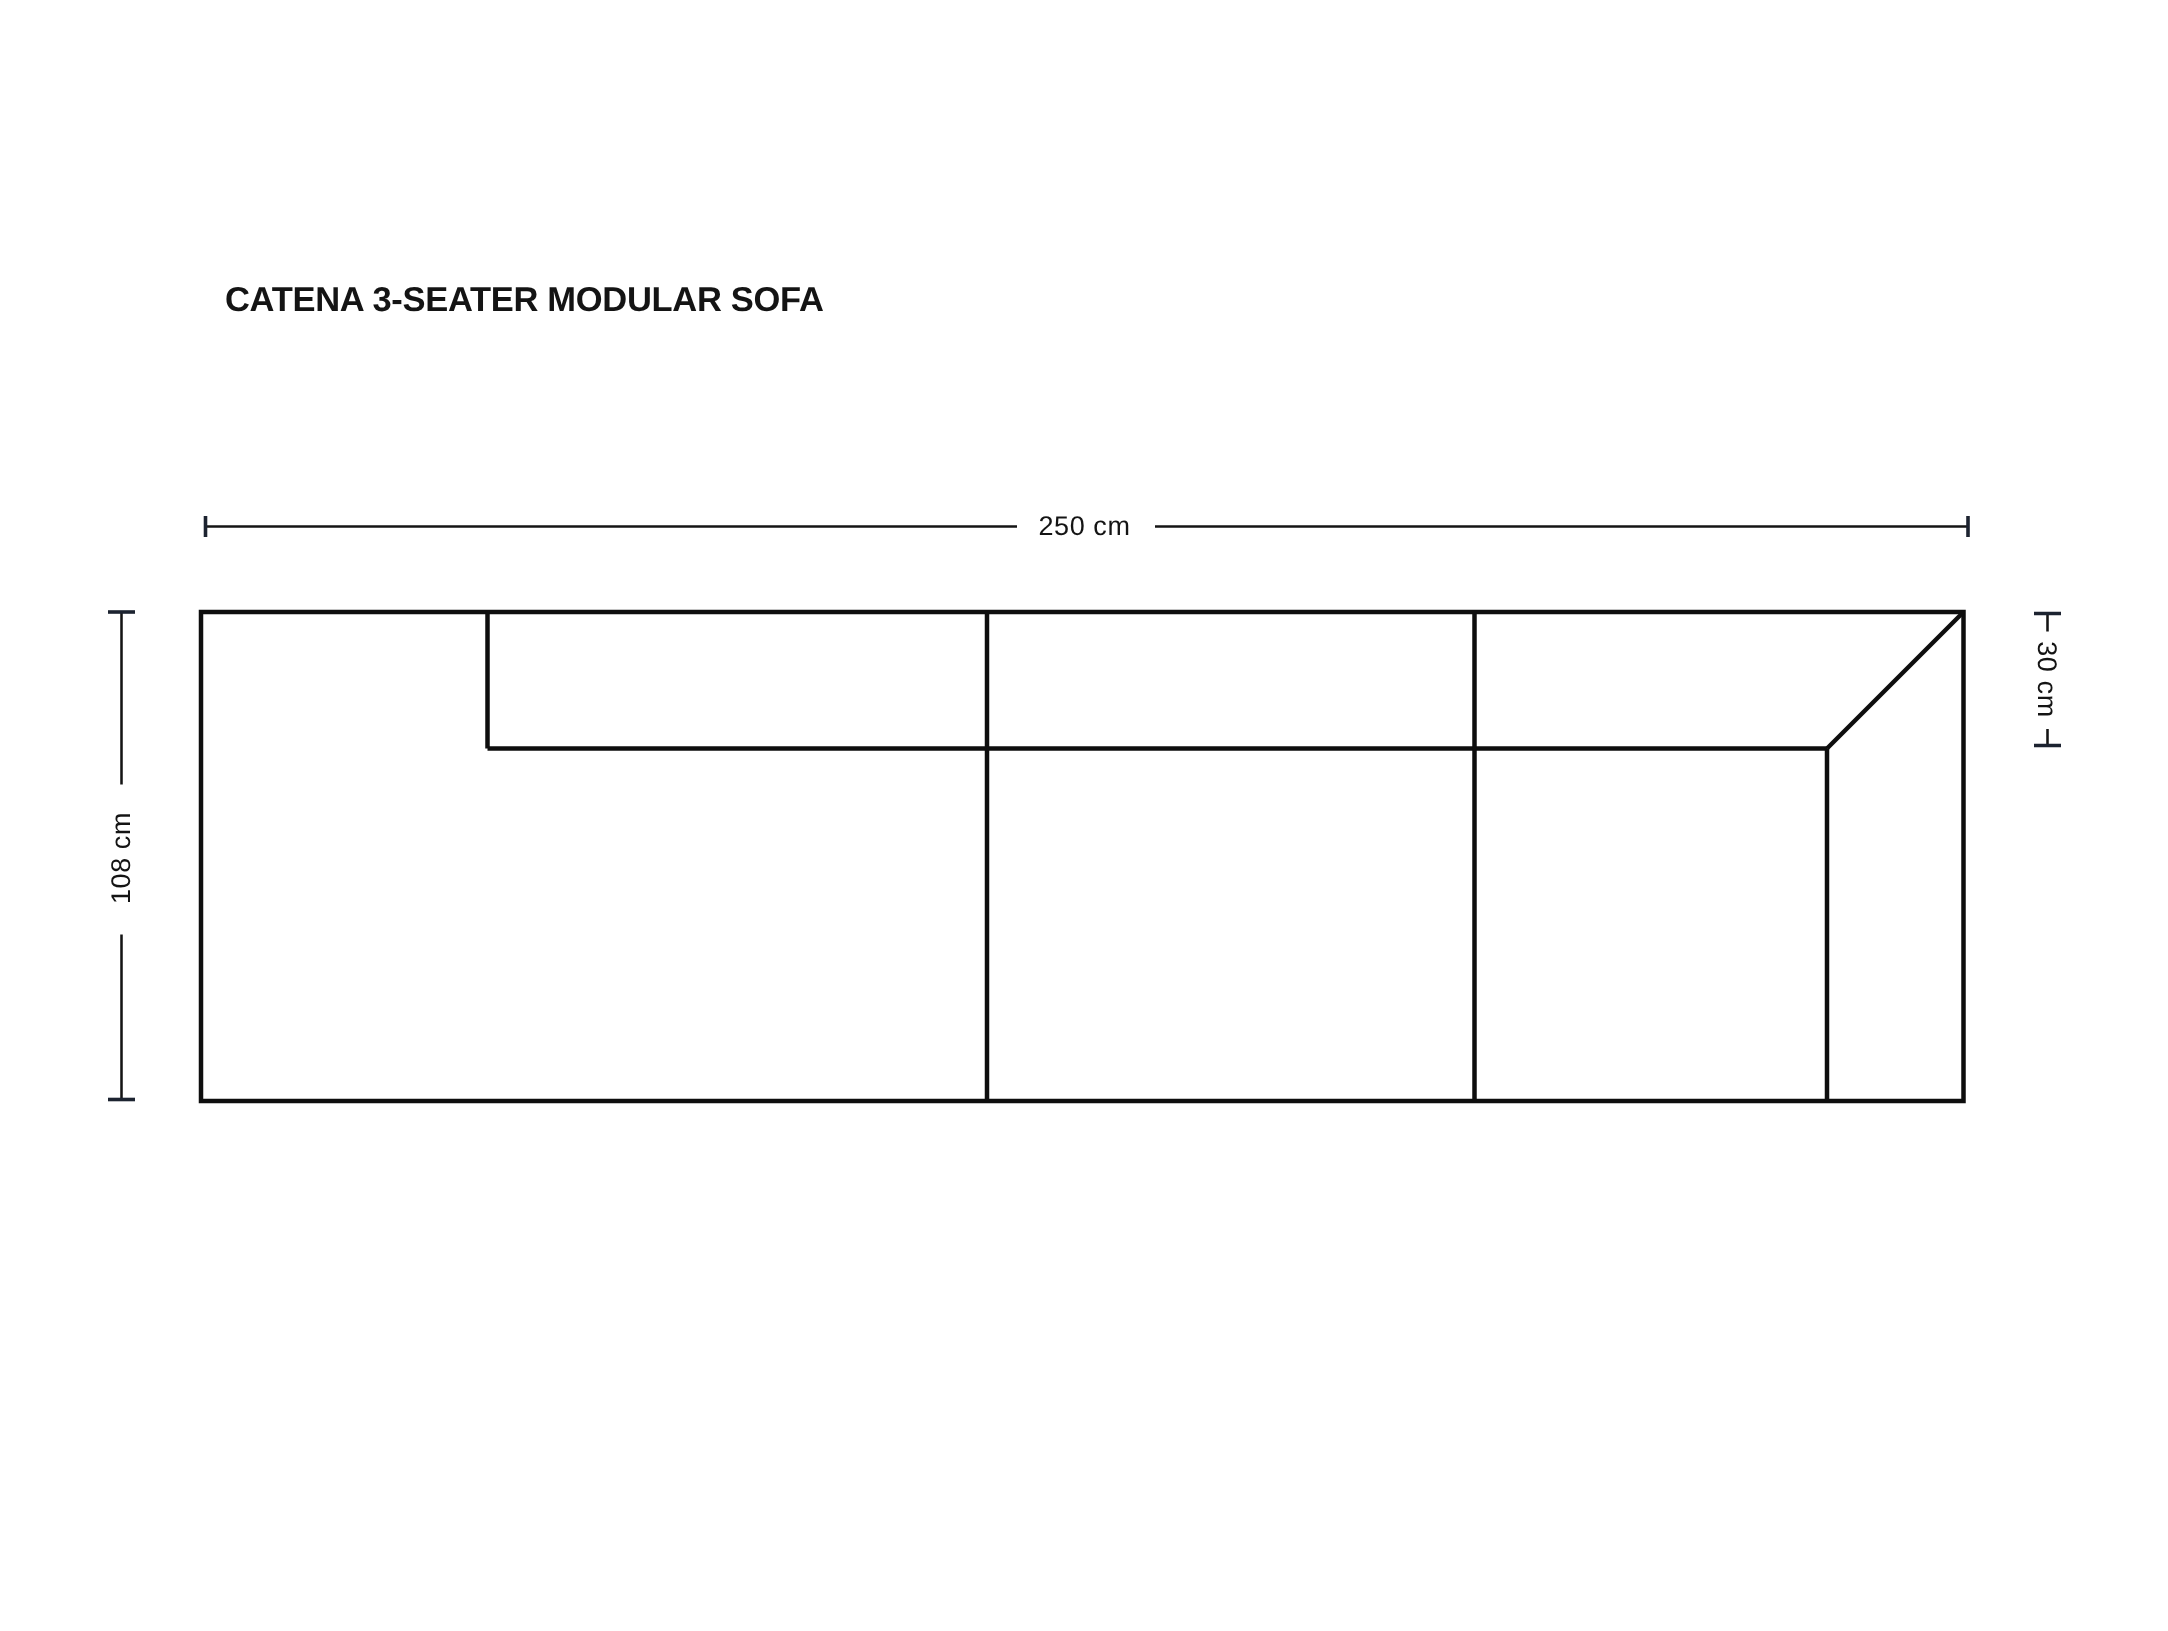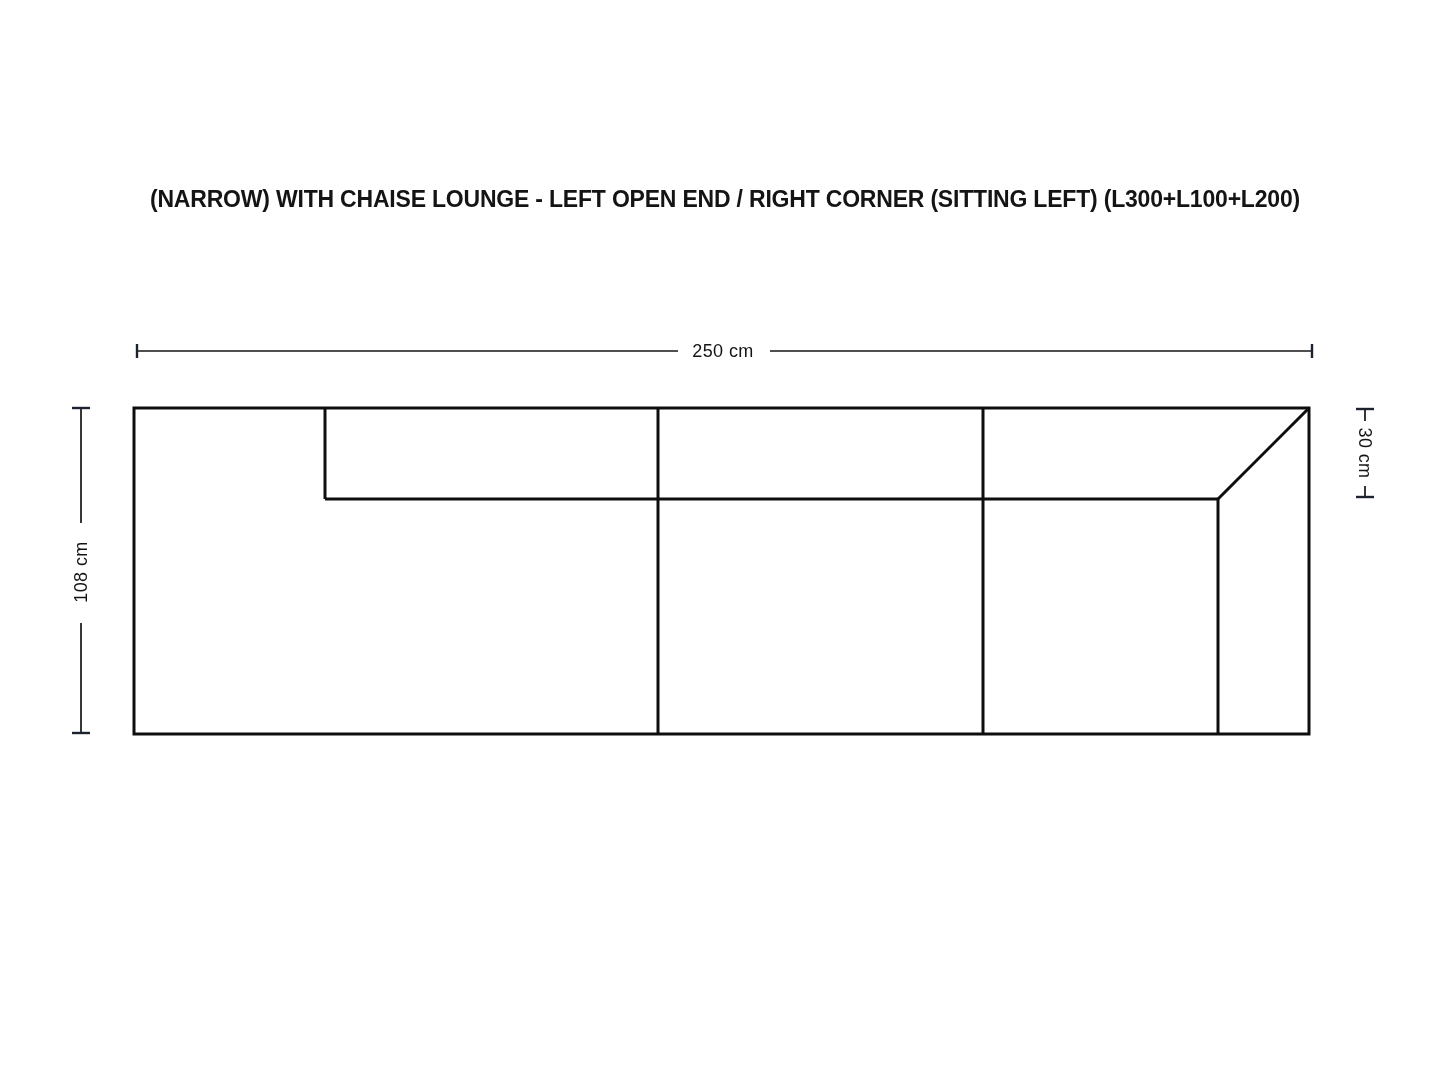--- a/index.html
+++ b/index.html
@@ -66,21 +66,21 @@
     stroke-width: 2.4;
     fill: none;
   }
 </style>
 </head>
 <body>
 
 <div class="page">
 
   <div class="title-block">
-    <div class="title-line">(NARROW) WITH CHAISE LOUNGE - LEFT OPEN END / RIGHT CORNER (SITTING LEFT) (L300+L100+L200)</div>
+    <div class="title-line">CATENA 3-SEATER MODULAR SOFA</div>
   </div>
 
   <svg class="drawing-svg" width="1445" height="1087" viewBox="0 0 1445 1087" xmlns="http://www.w3.org/2000/svg">
 
     <g>
       <line class="dim-line" x1="137" y1="351" x2="678" y2="351"></line>
       <line class="dim-line" x1="770" y1="351" x2="1312" y2="351"></line>
       <line class="dim-tick" x1="137" y1="344" x2="137" y2="358"></line>
       <line class="dim-tick" x1="1312" y1="344" x2="1312" y2="358"></line>
     </g>

